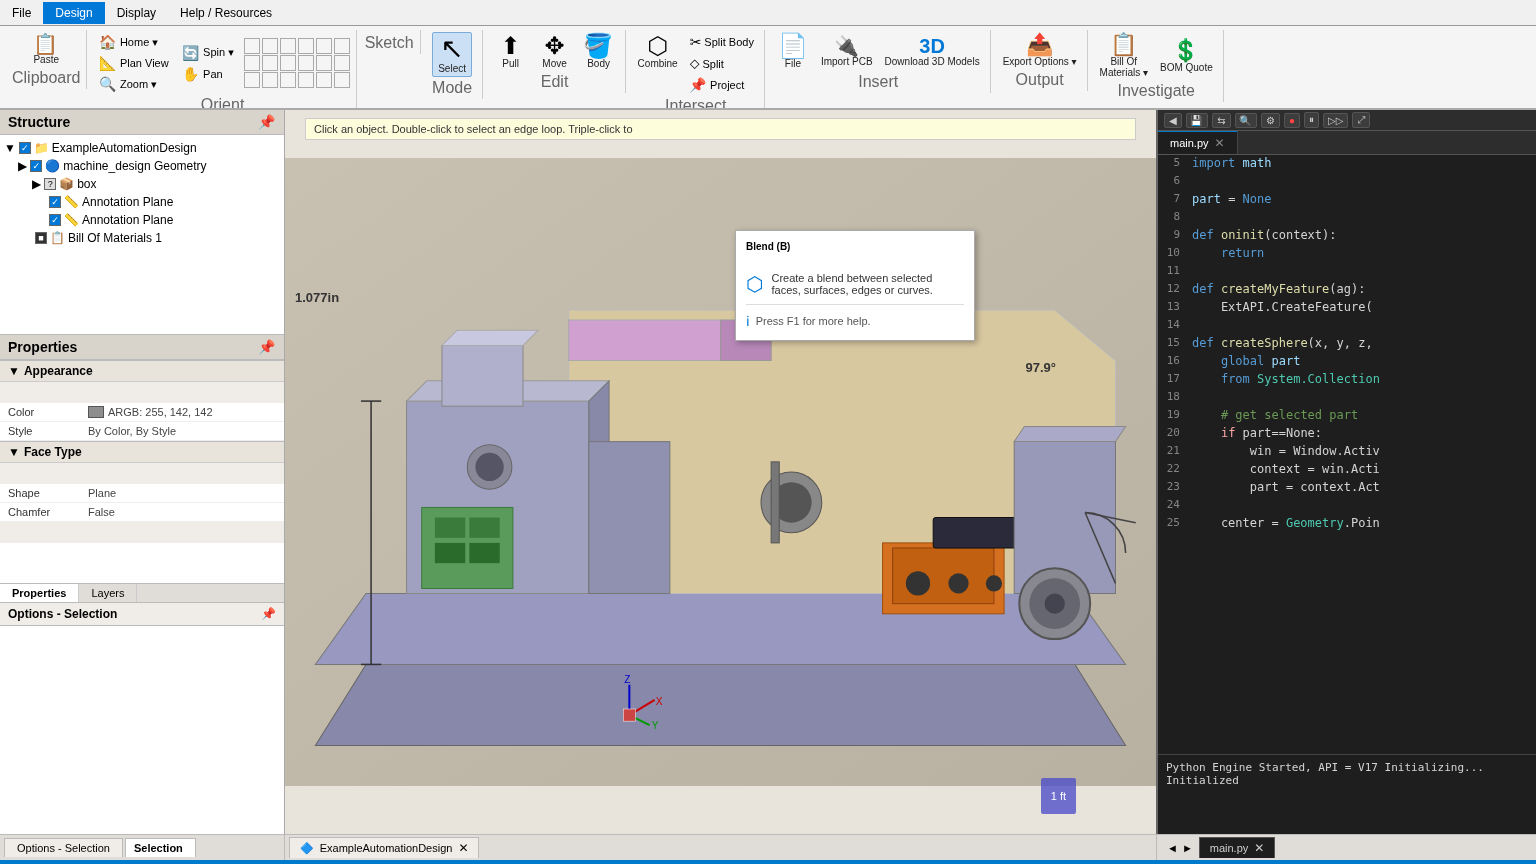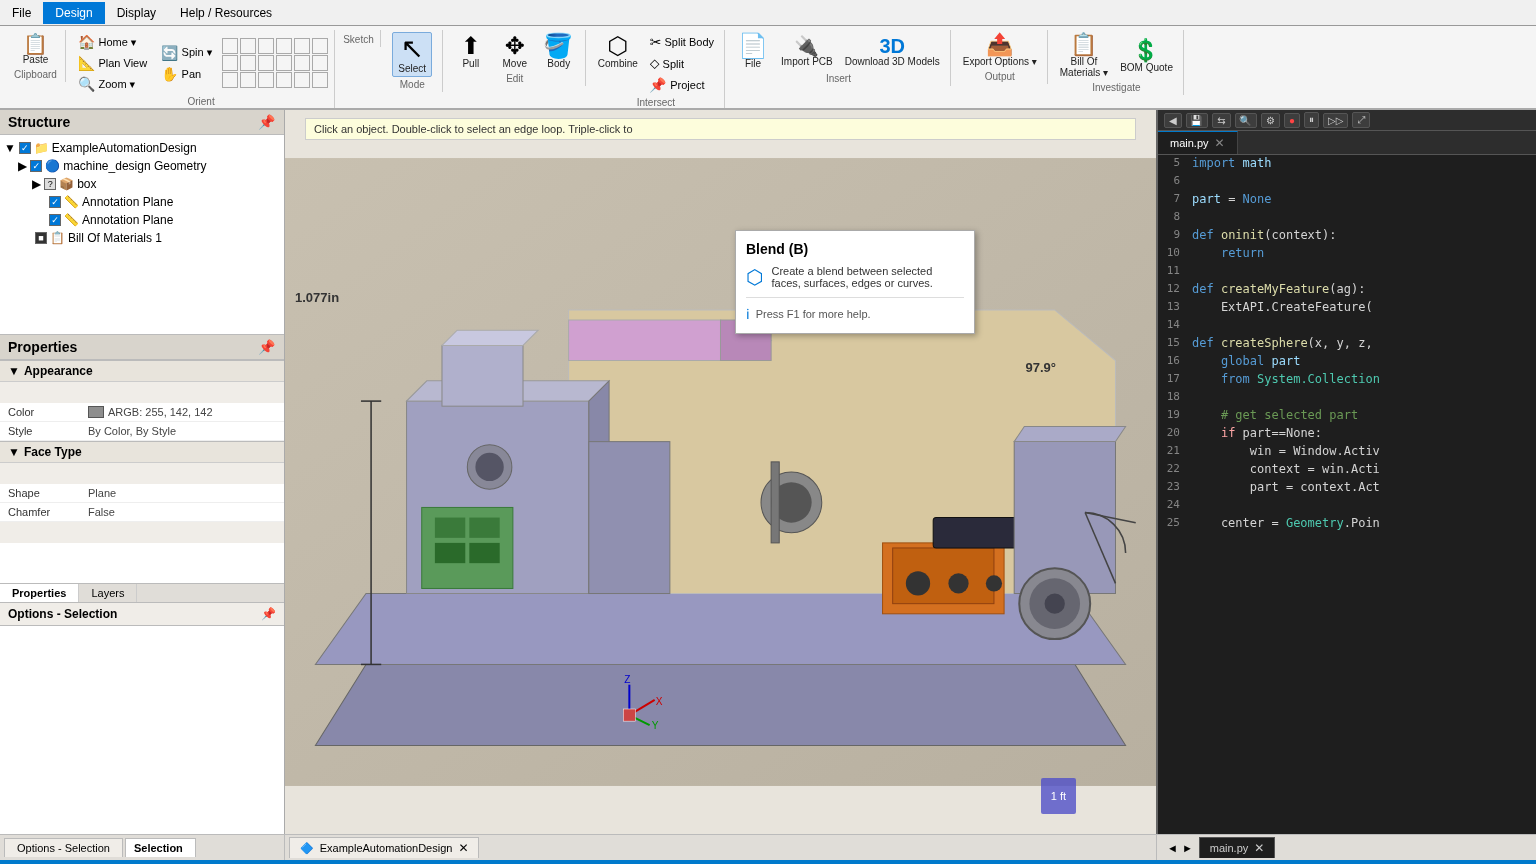--- a/index.html
+++ b/index.html
@@ -7,21 +7,21 @@
 
     
     .menu-bar { display: flex; background: #f0f0f0; border-bottom: 1px solid #999; height: 26px; align-items: center; }
     .menu-bar .menu-item { padding: 4px 12px; cursor: pointer; font-size: 12px; }
     .menu-bar .menu-item:hover, .menu-bar .menu-item.active { background: #0078d7; color: white; }
 
     
     .ribbon { background: #f5f5f5; border-bottom: 2px solid #aaa; display: flex; flex-direction: column; }
     .ribbon-content { display: flex; padding: 4px 6px; gap: 2px; align-items: flex-start; }
     .ribbon-group { display: flex; flex-direction: column; border-right: 1px solid #ccc; padding: 2px 6px; min-width: 60px; }
-    .ribbon-group-title { font-size: 10px; color: #666; text-align: center; margin-top: 2px; }
+    .ribbon-group-title { font-size: 16px; color: #666; text-align: center; margin-top: 2px; }
     .ribbon-group-content { display: flex; gap: 2px; align-items: center; justify-content: center; }
     .ribbon-btn { display: flex; flex-direction: column; align-items: center; cursor: pointer; padding: 2px 4px; border-radius: 2px; min-width: 40px; }
     .ribbon-btn .icon { font-size: 20px; line-height: 1; }
     .ribbon-btn .label { font-size: 10px; text-align: center; color: #222; }
     .ribbon-btn-small { display: flex; align-items: center; gap: 3px; padding: 2px 4px; cursor: pointer; border-radius: 2px; font-size: 11px; }
     .ribbon-btn-small .icon-sm { font-size: 14px; }
     .ribbon-col { display: flex; flex-direction: column; gap: 1px; }
 
     
     .main-layout { display: flex; height: calc(864px - 26px - 88px - 26px); }
@@ -53,21 +53,21 @@
     .panel-tab.active { background: white; font-weight: bold; }
 
     .options-section { background: #f0ede8; padding: 4px 8px; font-size: 12px; font-weight: bold; border-bottom: 1px solid #bbb; display: flex; justify-content: space-between; }
     .options-content { background: white; flex: 1; }
 
     
     .viewport { flex: 1; background: #e8e4dc; position: relative; overflow: hidden; }
 
     
     .tooltip-popup { position: absolute; top: 120px; left: 450px; background: white; border: 1px solid #aaa; box-shadow: 2px 2px 6px rgba(0,0,0,0.3); padding: 10px; width: 240px; z-index: 100; }
-    .tooltip-title { font-size: 14px; font-weight: bold; margin-bottom: 8px; }
+    .tooltip-title { font-size: 10px; font-weight: bold; margin-bottom: 20px; }
     .tooltip-body { display: flex; align-items: flex-start; gap: 8px; margin-bottom: 8px; }
     .tooltip-icon { font-size: 20px; color: #0078d7; }
     .tooltip-text { font-size: 11px; color: #333; }
     .tooltip-help { display: flex; align-items: center; gap: 6px; font-size: 11px; color: #555; border-top: 1px solid #ddd; padding-top: 6px; }
     .tooltip-help-icon { color: #0078d7; font-size: 14px; }
 
     
     .right-panel { width: 380px; background: #1e1e1e; display: flex; flex-direction: column; border-left: 2px solid #666; }
     .code-toolbar { background: #2d2d2d; padding: 2px 6px; display: flex; gap: 4px; align-items: center; border-bottom: 1px solid #555; flex-wrap: wrap; }
     .code-toolbar-btn { background: #3d3d3d; border: 1px solid #555; color: #ccc; padding: 1px 4px; font-size: 10px; cursor: pointer; border-radius: 2px; }
@@ -599,20 +599,23 @@
         <div class="code-line">
           <span class="line-num">24</span>
           <span class="line-content">&nbsp;</span>
         </div>
         <div class="code-line">
           <span class="line-num">25</span>
           <span class="line-content"><span style="color: rgb(212, 212, 212);">    center = </span><span style="color: rgb(78, 201, 176);">Geometry</span><span style="color: rgb(212, 212, 212);">.Poin</span></span>
         </div>
       </div>
 
+    <div class="code-console" id="code-console-output">Python Engine Started, API = V17
+Initializing...
+Initialized</div>
   </div>
 </div>
 
 <div style="display:flex; background:#e0ddd8; border-top:1px solid #bbb; height:26px;">
   <div style="display:flex; align-items:center; padding:0 4px; flex:0 0 285px; border-right:1px solid #bbb;">
     <div class="bottom-tab">Options - Selection</div>
     <div class="bottom-tab active">Selection</div>
   </div>
   <div style="display:flex; align-items:center; padding:0 4px; flex:1;">
     <div style="background:#f0ede8; border:1px solid #bbb; border-bottom:none; padding:3px 10px; font-size:11px; display:flex; align-items:center; gap:6px; cursor:pointer;">

